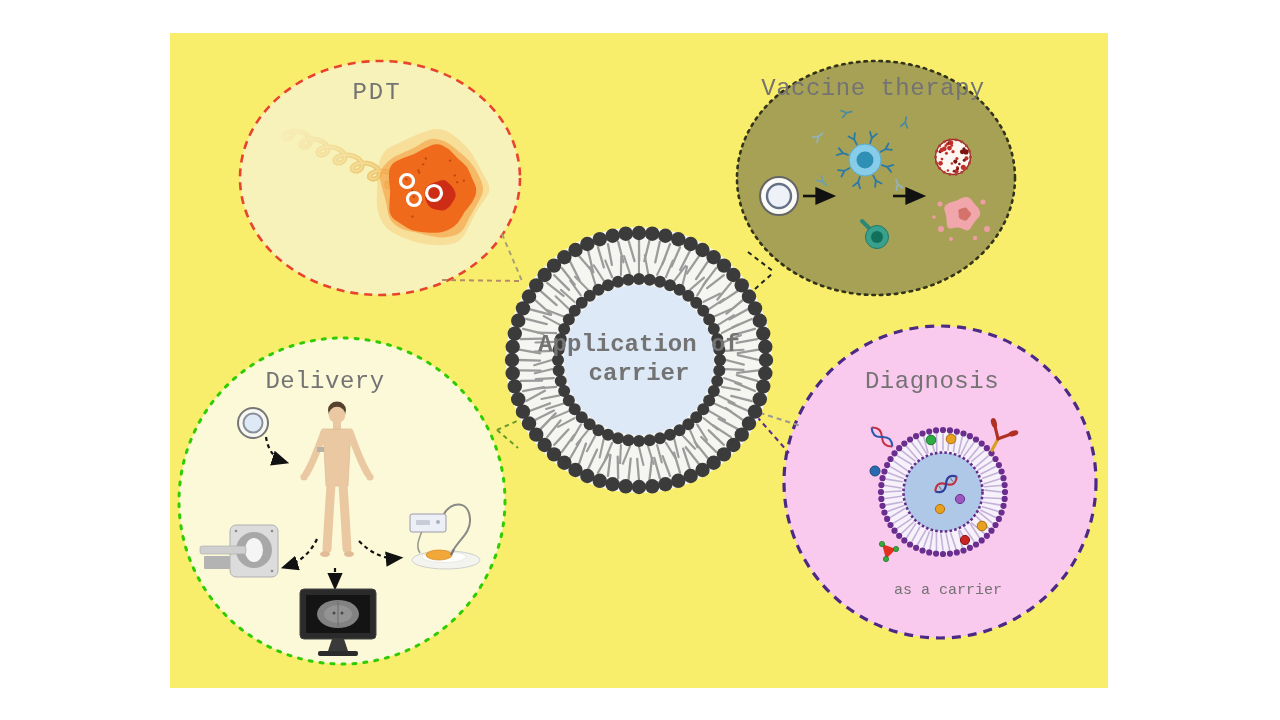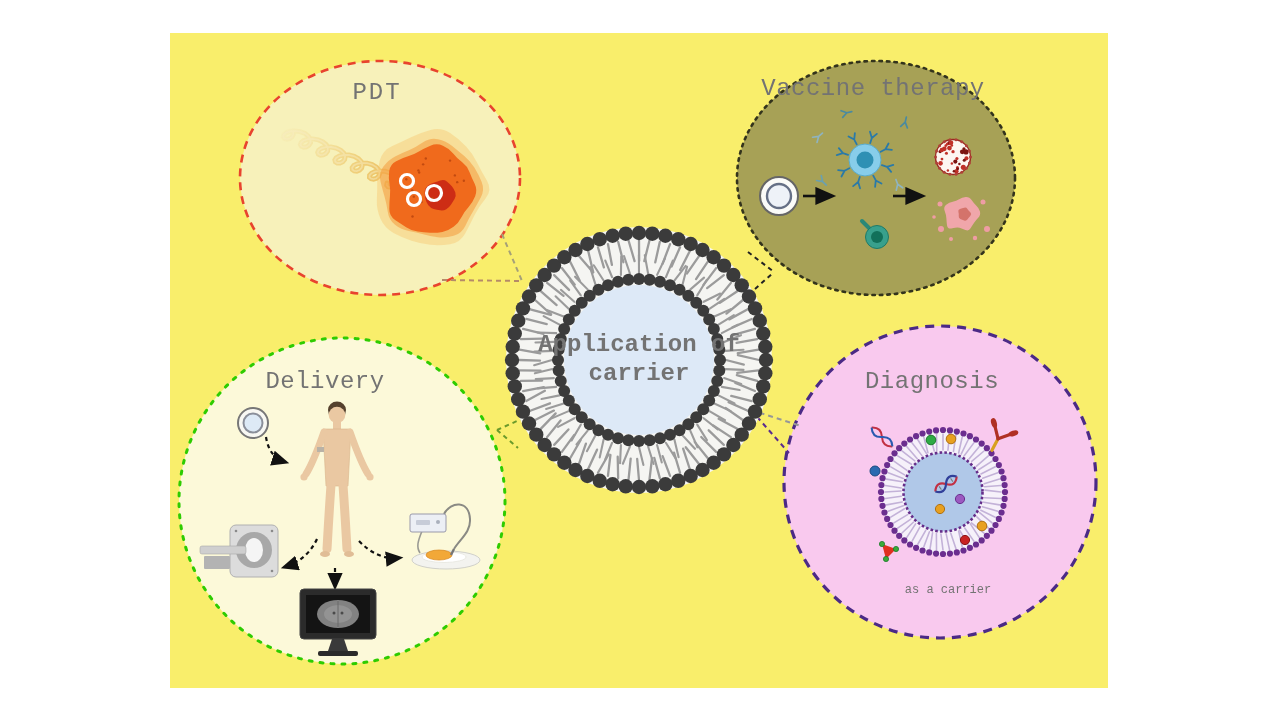--- a/index.html
+++ b/index.html
@@ -8,21 +8,21 @@
     font-family:"Liberation Serif", serif;
   }
   .canvas{position:absolute;left:170px;top:33px;width:938px;height:655px;background:#f9ee6b;}
   .canvas svg{position:absolute;left:0;top:0;}
   .lbl{
     position:absolute;transform:translate(-50%,-50%);
     color:#737373;white-space:nowrap;font-family:Liberation Mono, monospace;
     line-height:1.1;
   }
   .lbl-node{font-size:24px;letter-spacing:.5px;}
-  .lbl-caption{font-size:12px;}
+  .lbl-caption{font-size:15px;}
   .lbl-center{font-size:24px;font-weight:bold;text-align:center;line-height:1.2;}
 </style>
 </head>
 <body style="background: rgb(255, 255, 255);">
 
 <div class="canvas" style="background: rgb(249, 238, 107);">
   <svg width="938" height="655" viewBox="0 0 938 655">
     <defs>
       <marker id="arrowD" markerWidth="9" markerHeight="9" refX="6" refY="3.5" orient="auto">
         <path d="M0,0 L8,3.5 L0,7 Z" fill="#111"></path>

